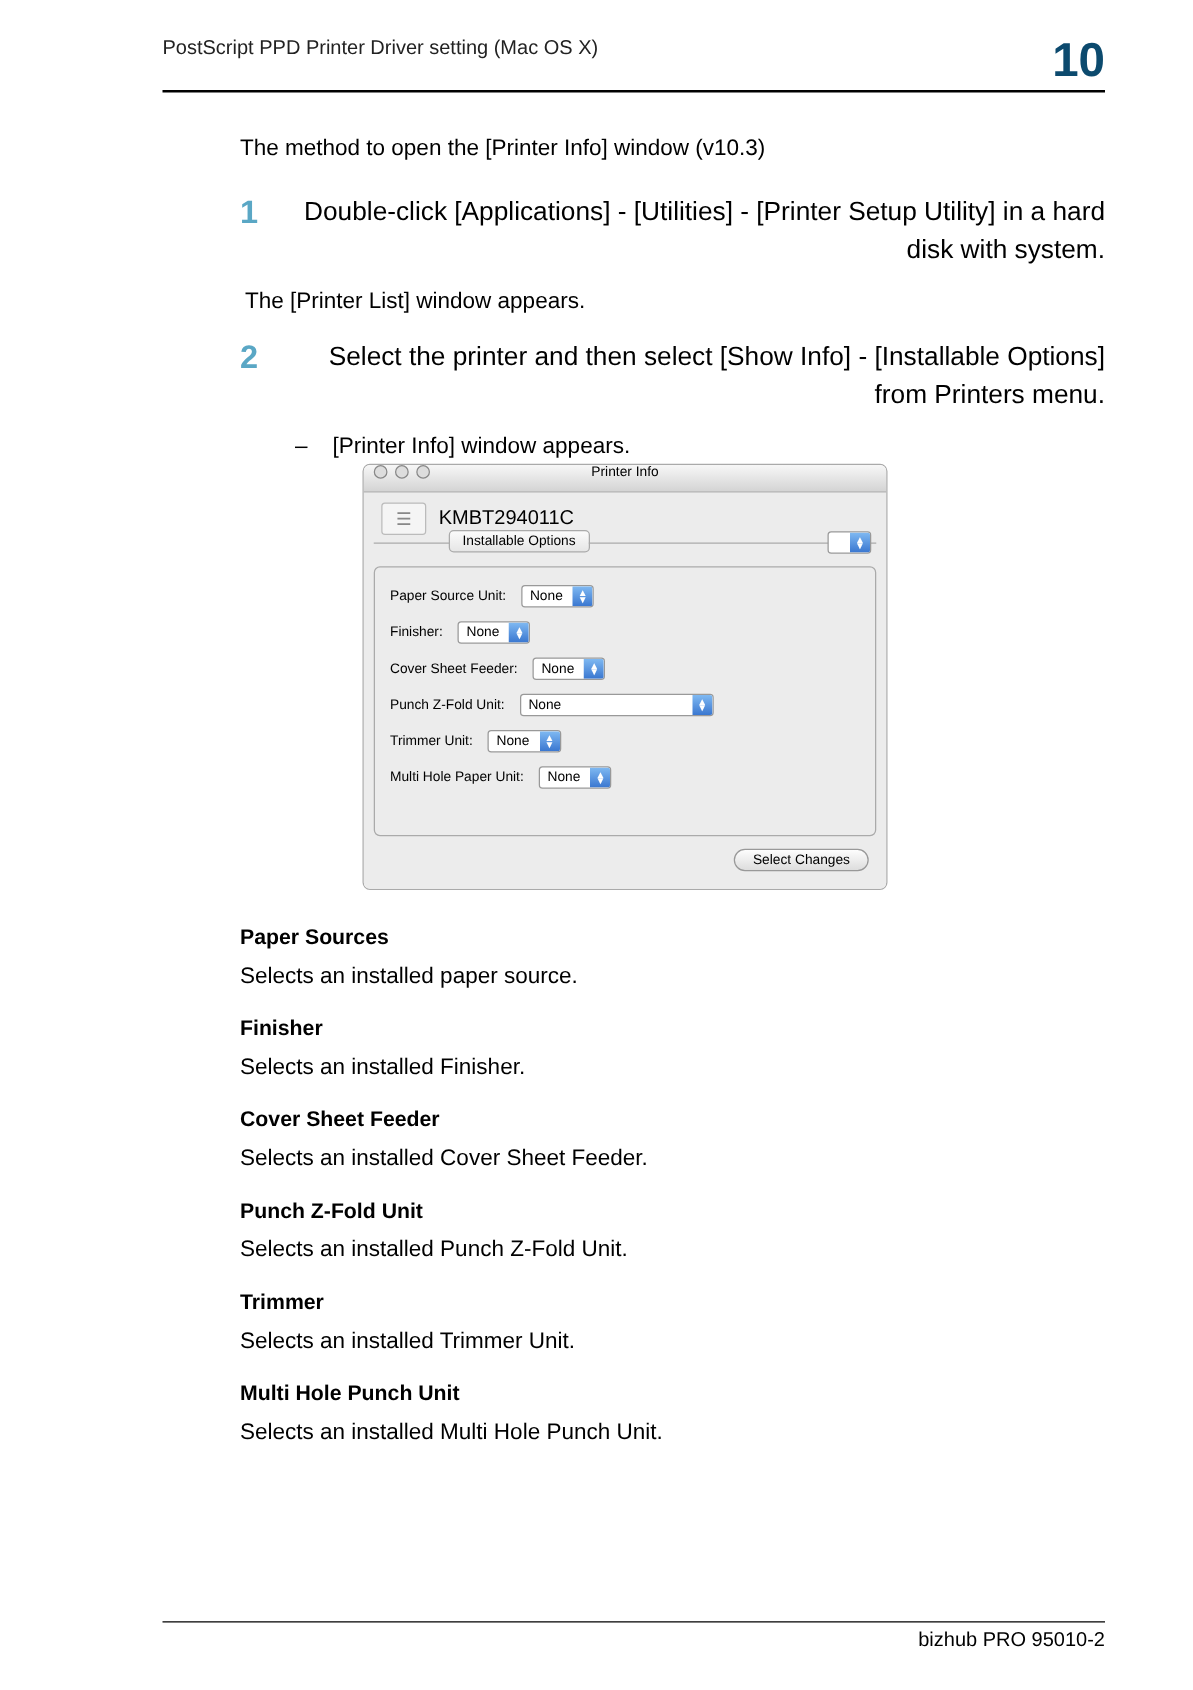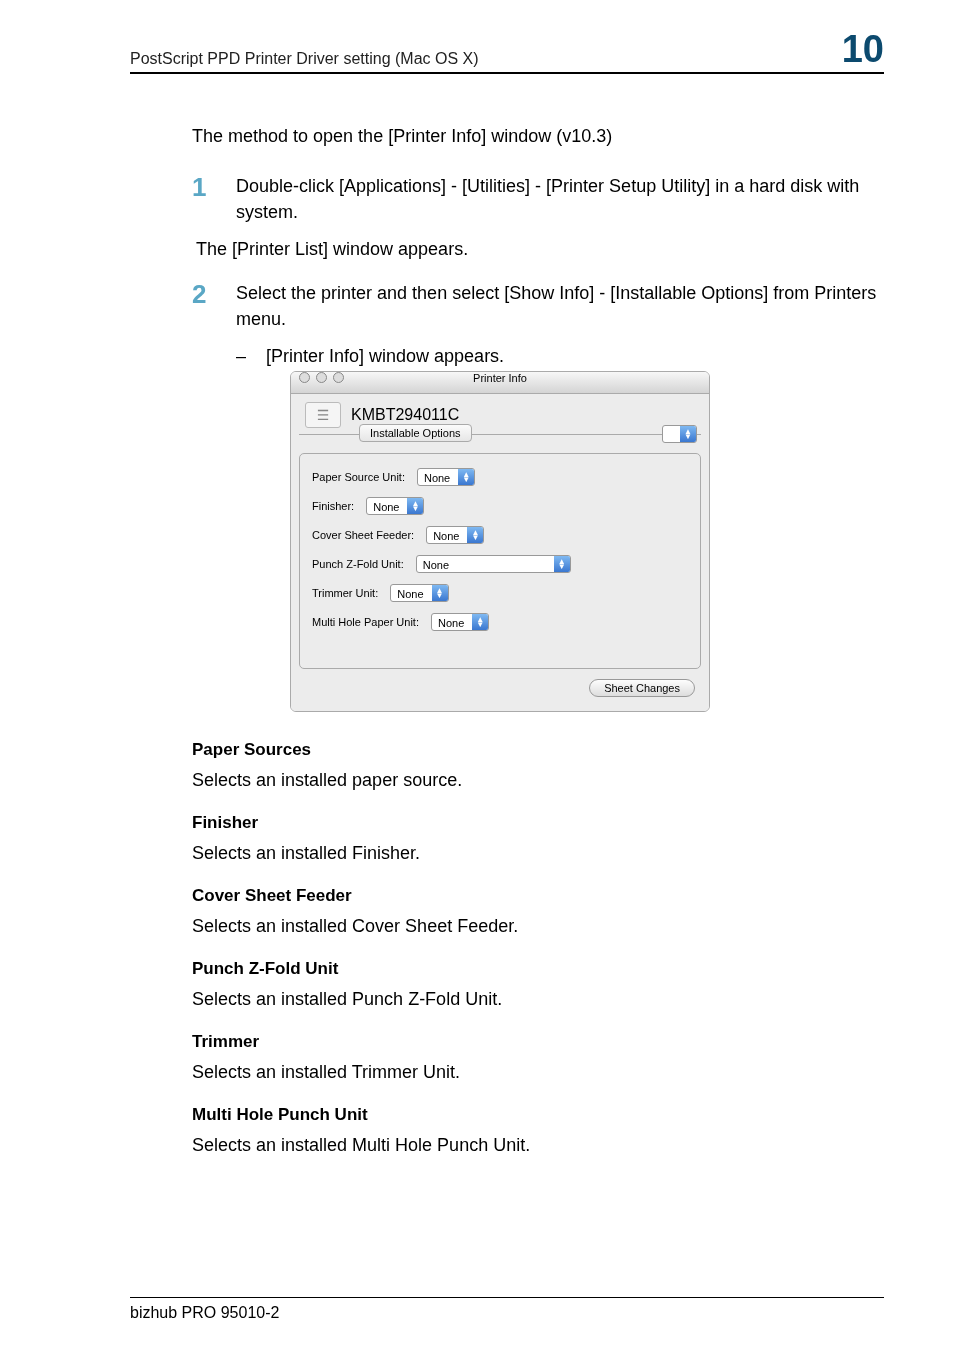--- a/index.html
+++ b/index.html
@@ -11,24 +11,23 @@
       font-family: Arial, Helvetica, sans-serif;
       background: #fff;
       width: 954px;
       height: 1352px;
       position: relative;
       padding: 30px 70px 30px 130px;
     }
     .header-line {
       display: flex;
       justify-content: space-between;
-      align-items: flex-end;
       border-bottom: 2px solid #000;
       padding-bottom: 4px;
-      margin-bottom: 52px;
+      margin-bottom: 34px;
     }
     .header-left {
       font-size: 16px;
       color: #222;
     }
     .header-right {
       font-size: 38px;
       font-weight: bold;
       color: #0c4a6e;
       line-height: 1;
@@ -46,23 +45,24 @@
     }
     .step-num {
       font-size: 26px;
       font-weight: bold;
       color: #5aa7c5;
       width: 44px;
       flex-shrink: 0;
       line-height: 1.1;
     }
     .step-text {
-      font-size: 18px;
+      font-size: 21px;
       color: #000;
       line-height: 1.45;
+      text-align: right;
     }
     .step-follow {
       margin-left: 66px;
       font-size: 18px;
       margin-top: 12px;
       margin-bottom: 20px;
     }
     .bullet-row {
       display: flex;
       margin-left: 106px;
@@ -228,21 +228,21 @@
       margin-bottom: 8px;
     }
     .footer {
       position: absolute;
       bottom: 30px;
       left: 130px;
       right: 70px;
       border-top: 1px solid #000;
       padding-top: 6px;
       display: flex;
-      justify-content: flex-start;
+      justify-content: flex-end;
       font-size: 16px;
     }
   </style>
 </head>
 <body>
 
 <div class="header-line">
   <span class="header-left">PostScript PPD Printer Driver setting (Mac OS X)</span>
   <span class="header-right">10</span>
 </div>
@@ -329,21 +329,21 @@
             <span class="opt-label">Multi Hole Paper Unit:</span>
             <div class="aqua-select">
               <span class="sel-text">None</span>
               <span class="sel-arrow">▲<br>▼</span>
             </div>
           </div>
         </div>
       </div>
 
       <div class="apply-row">
-        <div class="aqua-button">Sheet Changes</div>
+        <div class="aqua-button">Select Changes</div>
       </div>
     </div>
   </div>
 </div>
 
 <div class="section-head">Paper Sources</div>
 <div class="section-body">Selects an installed paper source.</div>
 
 <div class="section-head">Finisher</div>
 <div class="section-body">Selects an installed Finisher.</div>

